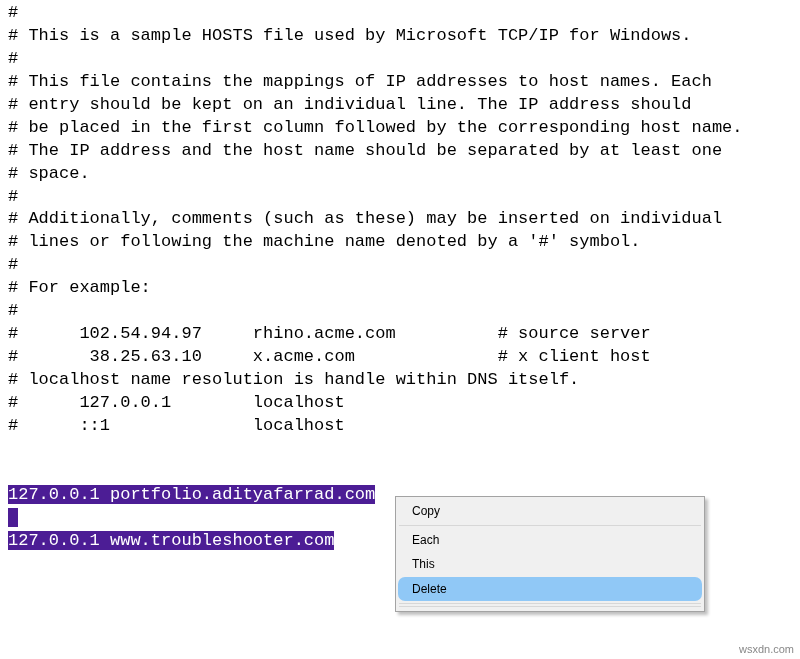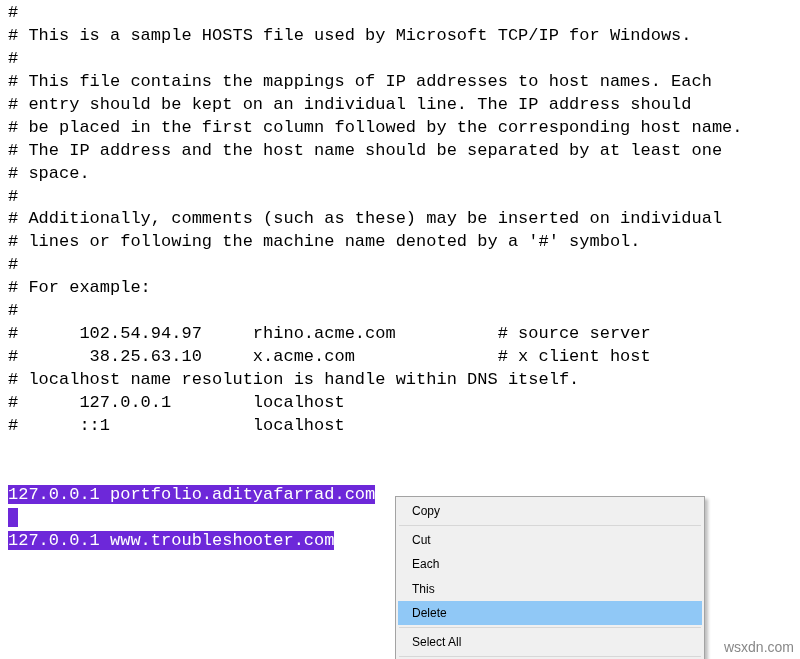--- a/index.html
+++ b/index.html
@@ -10,29 +10,29 @@
     background: #fff;
     color: #000;
     width: 800px;
     height: 659px;
     overflow: hidden;
     position: relative;
     padding-top: 2px;
   }
   .editor { white-space: pre; padding-left: 8px; }
   .sel {
-    background: #6d28d9;
+    background: #4c1d95;
     color: #fff;
   }
   .watermark {
     position: absolute;
     right: 6px;
     bottom: 2px;
     font-family: Arial, sans-serif;
-    font-size: 14px;
+    font-size: 11px;
     color: #888;
   }
   
   .ctx {
     position: absolute;
     left: 395px;
     top: 496px;
     width: 310px;
     background: #f0f0f0;
     border: 1px solid #a3a3a3;
@@ -40,37 +40,35 @@
     font-family: "Segoe UI", Arial, sans-serif;
     font-size: 12px;
     color: #000;
     padding: 2px;
   }
   .ctx-item {
     padding: 4px 28px 4px 14px;
     position: relative;
     cursor: default;
   }
-  .ctx-item.highlight { background: #90c8f6; }
+  .ctx-item.highlight { background: #90c8f6; border-radius: 7px; }
   .ctx-sep {
     height: 1px;
     background: #d7d7d7;
     margin: 2px 1px;
   }
 </style>
 </head>
 <body>
 
 <div class="editor" id="editor-area"><div>#</div><div># This is a sample HOSTS file used by Microsoft TCP/IP for Windows.</div><div>#</div><div># This file contains the mappings of IP addresses to host names. Each</div><div># entry should be kept on an individual line. The IP address should</div><div># be placed in the first column followed by the corresponding host name.</div><div># The IP address and the host name should be separated by at least one</div><div># space.</div><div>#</div><div># Additionally, comments (such as these) may be inserted on individual</div><div># lines or following the machine name denoted by a '#' symbol.</div><div>#</div><div># For example:</div><div>#</div><div>#      102.54.94.97     rhino.acme.com          # source server</div><div>#       38.25.63.10     x.acme.com              # x client host</div><div># localhost name resolution is handle within DNS itself.</div><div>#      127.0.0.1        localhost</div><div>#      ::1              localhost</div><div>&nbsp;</div><div>&nbsp;</div><div><span class="sel">127.0.0.1 portfolio.adityafarrad.com</span></div><div><span class="sel">&nbsp;</span></div><div><span class="sel">127.0.0.1 www.troubleshooter.com</span></div></div>
 
 <div class="ctx" id="ctx-menu">
     <div class="ctx-item"><span>Copy</span></div>
     <div class="ctx-sep"></div>
-    <div class="ctx-item"><span>Cut</span></div>
     <div class="ctx-item"><span>Each</span></div>
     <div class="ctx-item"><span>This</span></div>
     <div class="ctx-item highlight"><span>Delete</span></div>
     <div class="ctx-sep"></div>
-    <div class="ctx-item"><span>Select All</span></div>
     <div class="ctx-sep"></div>
   </div>
 
 <div class="watermark">wsxdn.com</div>
 
 </body></html>

